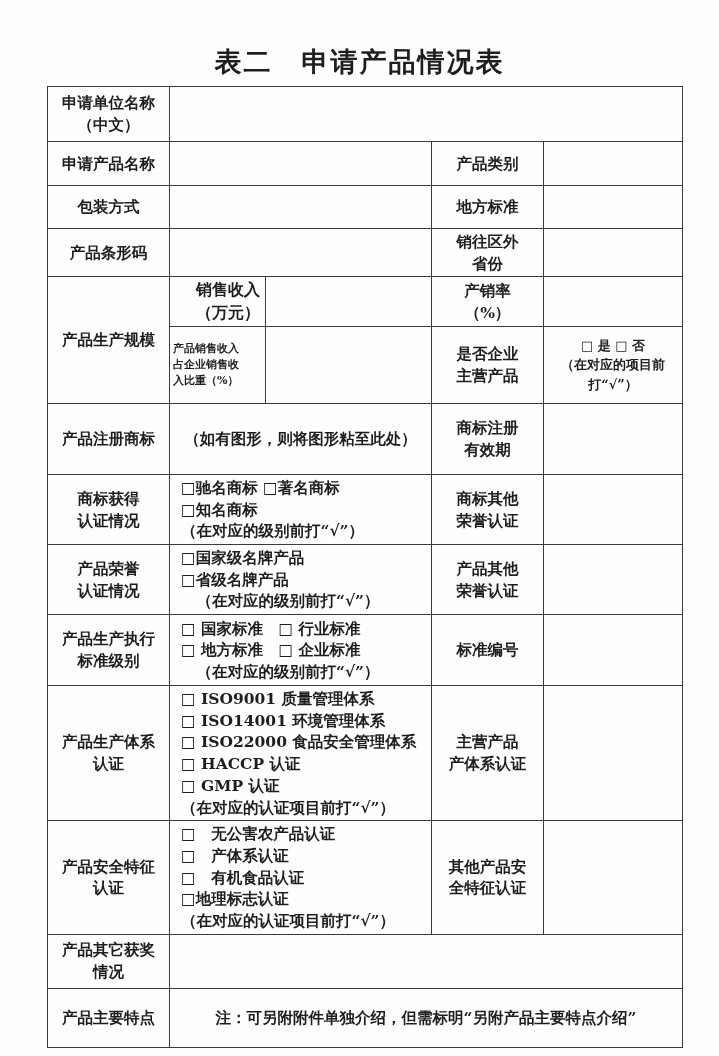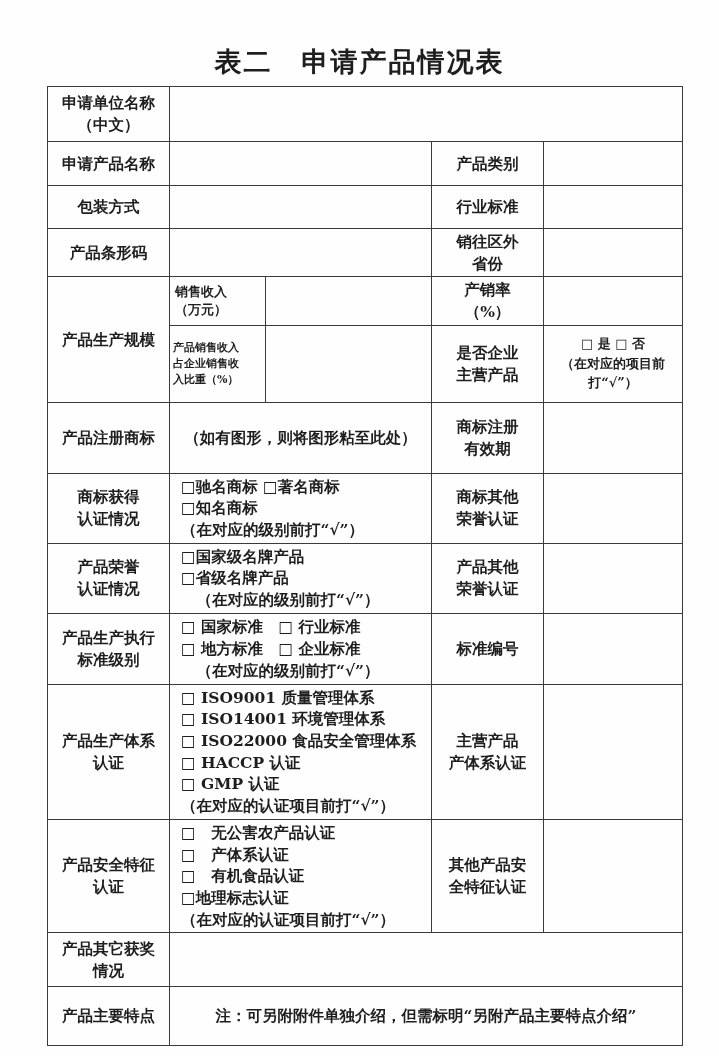--- a/index.html
+++ b/index.html
@@ -32,21 +32,21 @@
     padding:2px 5px;
     font-size:15.5px;
     font-weight:600;
     line-height:1.4;
     vertical-align:middle;
     overflow:hidden;
     margin-top:37px;
   }
   td[data-bind] { white-space:pre-line; }
   .lbl   { text-align:center; }
-  .sub   { text-align:left; font-size:13px; }
+  .sub   { text-align:right; font-size:16px; }
   .sub2  { text-align:left; font-size:11px; line-height:1.45; padding:14px 3px; }
   .opts  { text-align:left; padding-left:11px; }
   .center{ text-align:center; }
   .small { text-align:center; font-size:13px; line-height:1.5; }
   .blank { background:#fefefe; }
 </style>
 </head>
 <body>
 
 <div class="page">
@@ -72,21 +72,21 @@
     <tr style="height:44px">
       <td class="lbl" data-bind="form.product_name.label">申请产品名称</td>
       <td class="blank" colspan="2"></td>
       <td class="lbl" data-bind="form.product_name.right_label">产品类别</td>
       <td class="blank"></td>
     </tr>
 
     <tr style="height:43px">
       <td class="lbl" data-bind="form.packaging.label">包装方式</td>
       <td class="blank" colspan="2"></td>
-      <td class="lbl" data-bind="form.packaging.right_label">行业标准</td>
+      <td class="lbl" data-bind="form.packaging.right_label">地方标准</td>
       <td class="blank"></td>
     </tr>
 
     <tr style="height:44px">
       <td class="lbl" data-bind="form.barcode.label">产品条形码</td>
       <td class="blank" colspan="2"></td>
       <td class="lbl" data-bind="form.barcode.right_label">销往区外
 省份</td>
       <td class="blank"></td>
     </tr>

